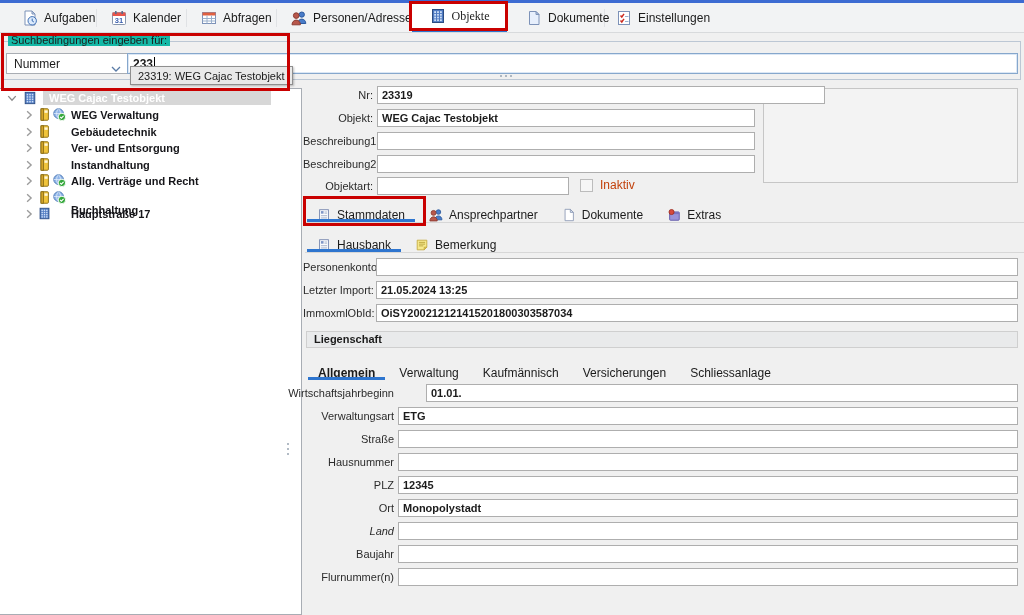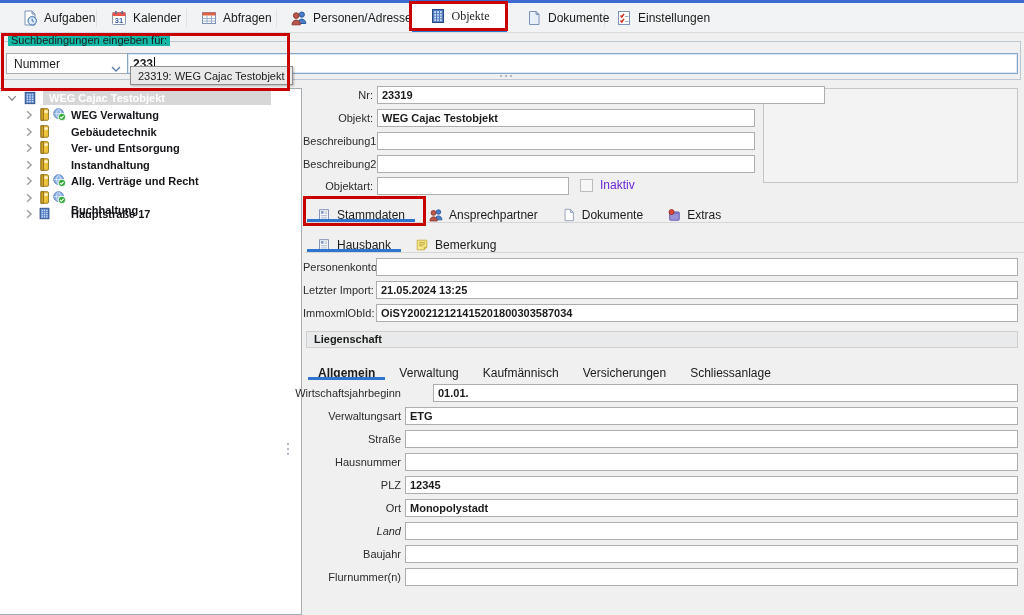--- a/index.html
+++ b/index.html
@@ -39,21 +39,21 @@
 
   .form-bg { position:absolute; left:303px; top:85px; right:0; bottom:0; background:#f0f0f0; }
   .photo-box { position:absolute; left:763px; top:88px; width:255px; height:95px; background:#f3f3f3; border:1px solid #c6c6c6; }
 
   .fgroup { position:absolute; right:0; }
   .frow { position:absolute; left:0; right:0; height:18px; }
   .flabel { position:absolute; top:0; left:0; text-align:right; line-height:18px; color:#2b2b2b; white-space:nowrap; }
   .inp { position:absolute; top:0; height:18px; background:#fff; border:1px solid #aeaeae; font-weight:bold; font-size:11px; line-height:16px; padding:0 4px; white-space:nowrap; overflow:hidden; }
 
   .cb { position:absolute; left:580px; top:179px; width:13px; height:13px; background:#f6f6f6; border:1px solid #bcbcbc; }
-  .cb-label { position:absolute; left:600px; top:179px; font-size:12px; color:#6d28d9; line-height:13px; }
+  .cb-label { position:absolute; left:600px; top:179px; font-size:12px; color:#c2410c; line-height:13px; }
 
   .tabsrow { position:absolute; height:25px; display:flex; align-items:stretch; }
   .tabsrow.bordered { border-bottom:1px solid #d7d7d7; right:0; }
   .tab { position:relative; display:flex; align-items:flex-end; gap:6px; padding:0 12px; font-size:12px; cursor:default; white-space:nowrap; }
   .tab.active::after { content:""; position:absolute; left:2px; right:2px; bottom:0; height:3px; background:#2e75cf; }
   .tab.bold-active { font-weight:bold; }
 
   .section-bar { position:absolute; left:306px; top:331px; width:712px; height:17px; background:#e9eaeb; border:1px solid #cfcfcf; font-weight:bold; line-height:15px; padding-left:7px; }
 </style>
 </head>
@@ -478,21 +478,21 @@
       <span>Kaufmännisch</span>
     </div>
     <div class="tab">
       <span>Versicherungen</span>
     </div>
     <div class="tab">
       <span>Schliessanlage</span>
     </div>
   </div>
 
-<div class="fgroup" id="g3" style="left:295px; top:382px; height:210px;">
+<div class="fgroup" id="g3" style="left:288px; top:382px; height:210px;">
     <div class="frow" style="top: 2px;">
       <span class="flabel" style="width: 106px;">Wirtschaftsjahrbeginn</span>
       <div class="inp" style="left: 110px; right: 6px; margin-left: 28px;">01.01.</div>
     </div>
     <div class="frow" style="top: 25px;">
       <span class="flabel" style="width: 106px;">Verwaltungsart</span>
       <div class="inp" style="left: 110px; right: 6px;">ETG</div>
     </div>
     <div class="frow" style="top: 48px;">
       <span class="flabel" style="width: 106px;">Straße</span>

